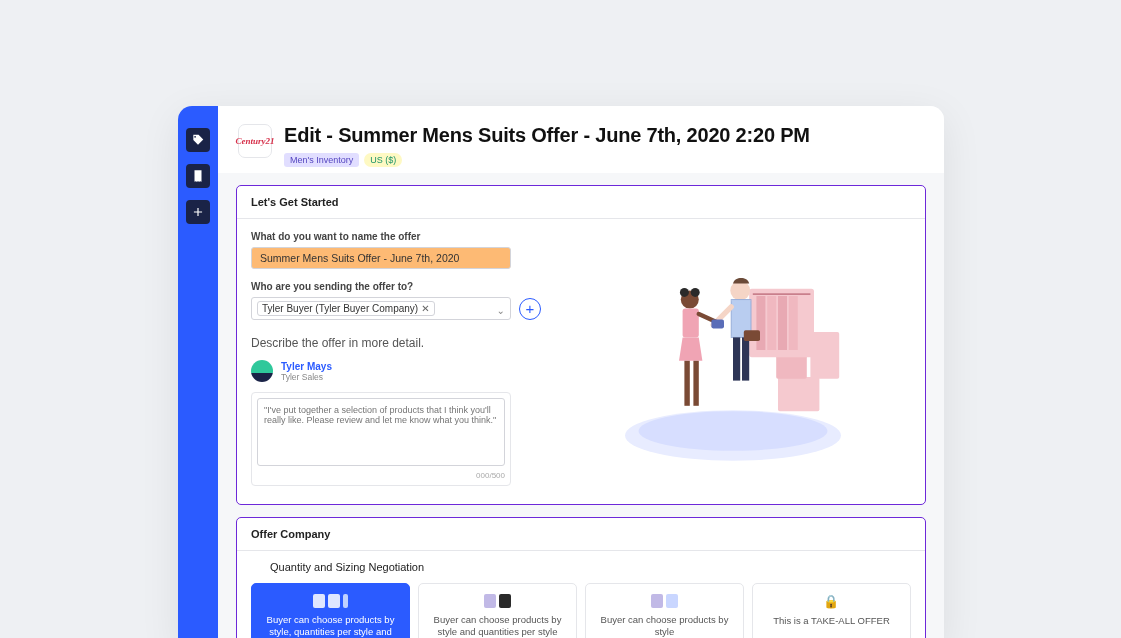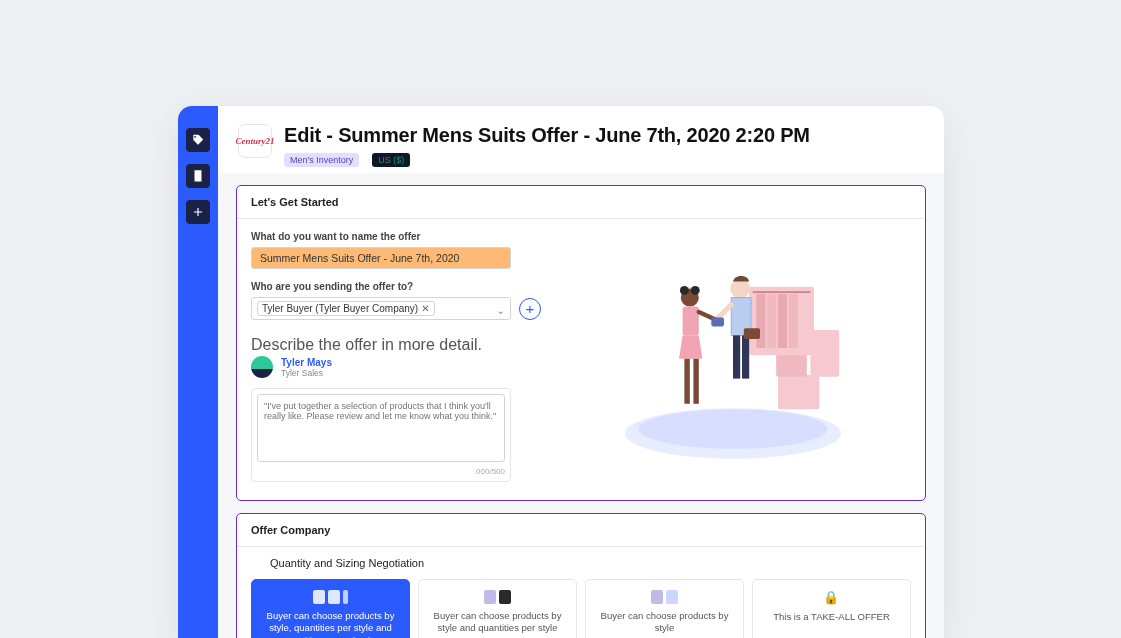--- a/index.html
+++ b/index.html
@@ -80,30 +80,30 @@
   }
   .page-title {
     font-size: 20px;
     font-weight: 700;
     color: #111;
     letter-spacing: -0.2px;
   }
   .badges {
     margin-top: 6px;
     display: flex;
-    gap: 13px;
+    gap: 5px;
   }
   .badge {
     font-size: 9px;
     font-weight: 500;
     padding: 2px 6px;
     border-radius: 3px;
   }
   .badge.purple { background: #e1deff; color: #5546c0; }
-  .badge.green { background: #0f172a; color: #1d9468; }
+  .badge.green { background: #fef9c3; color: #1d9468; border-radius: 7px; }
 
   .panel {
     background: #fff;
     border: 1px solid #6d28d9;
     border-radius: 5px;
     margin: 12px 18px;
   }
   .panel-head {
     padding: 10px 14px;
     border-bottom: 1px solid #e5e6ea;
@@ -179,23 +179,23 @@
     display: flex;
     align-items: center;
     justify-content: center;
     color: #2b5bff;
     font-size: 15px;
     font-weight: 300;
     cursor: pointer;
     background: #fff;
   }
   .describe-label {
-    font-size: 16px;
+    font-size: 12px;
     color: #555;
-    margin-bottom: 2px;
+    margin-bottom: 10px;
   }
   .user-block {
     display: flex;
     align-items: center;
     gap: 8px;
     margin-bottom: 10px;
   }
   .avatar {
     width: 22px;
     height: 22px;

